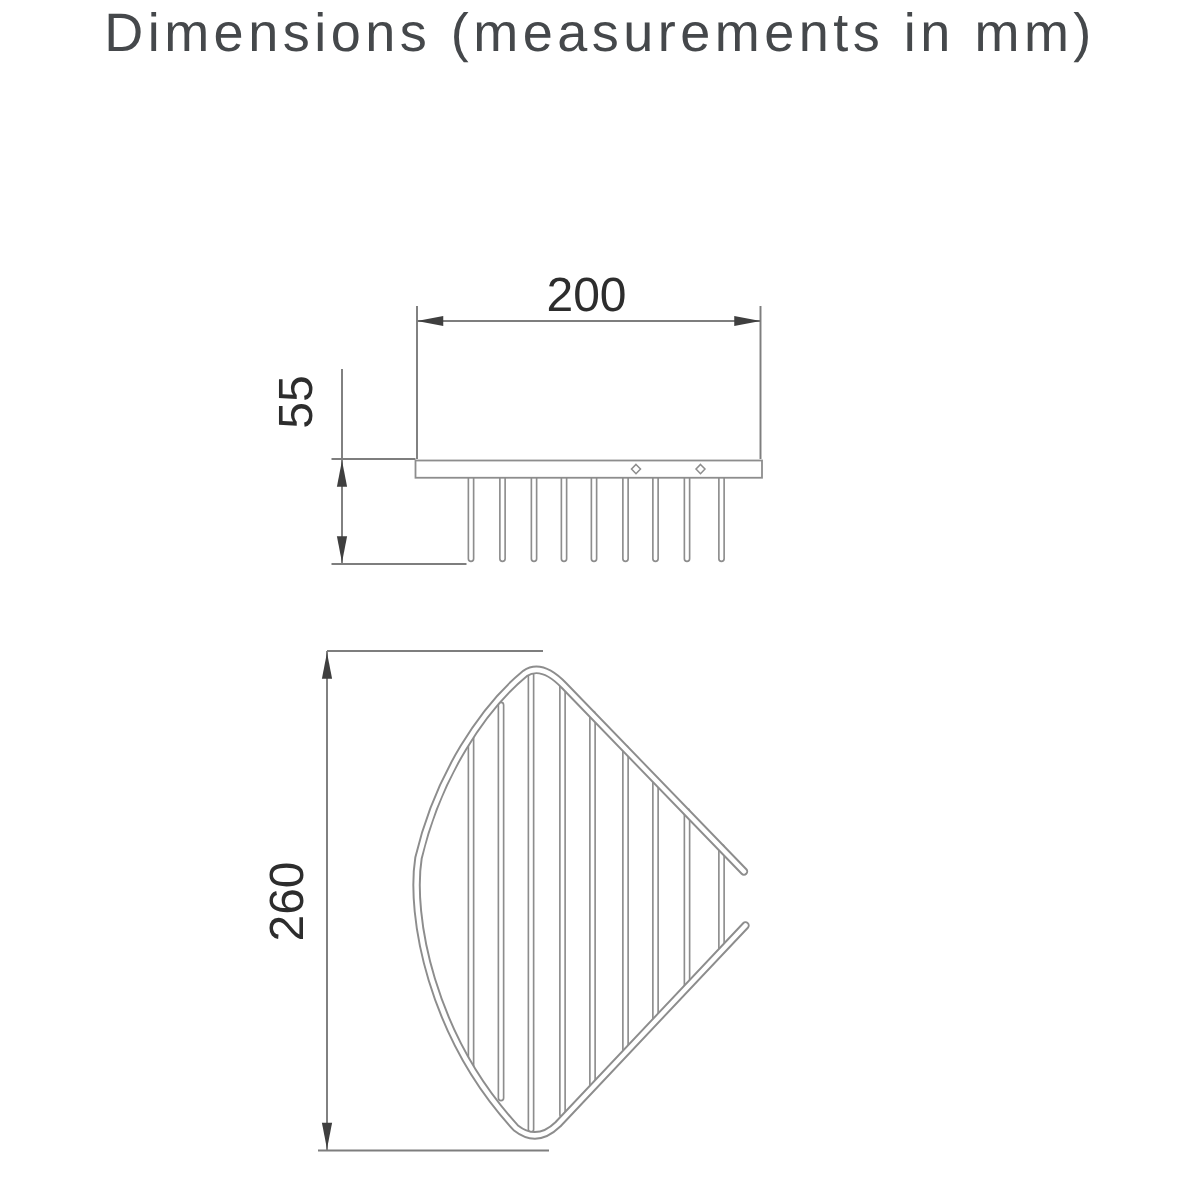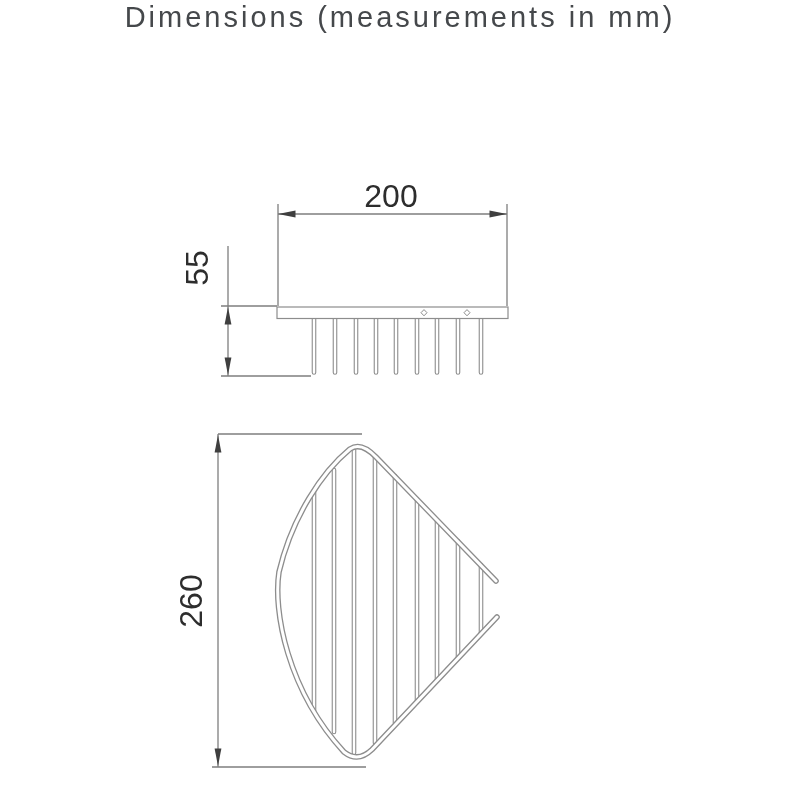--- a/index.html
+++ b/index.html
@@ -6,21 +6,21 @@
     margin: 0; padding: 0;
     width: 800px; height: 800px;
     background: #ffffff;
     overflow: hidden;
     font-family: "Liberation Sans", sans-serif;
   }
   #stage { position: relative; width: 800px; height: 800px; background: #ffffff; }
   .page-title {
     position: absolute; top: 1px; left: 0; width: 800px;
     text-align: center;
-    font-size: 29px;
+    font-size: 36px;
     letter-spacing: 3px;
     color: #45484b;
     white-space: nowrap;
   }
   svg.drawing { position: absolute; left: 0; top: 0; }
   .dimline { stroke: #7e7e7e; stroke-width: 1.3; fill: none; }
   .arrow   { fill: #3f3f3f; stroke: none; }
   .dimtext {
     font-size: 32px;
     fill: #2d2d2d;

